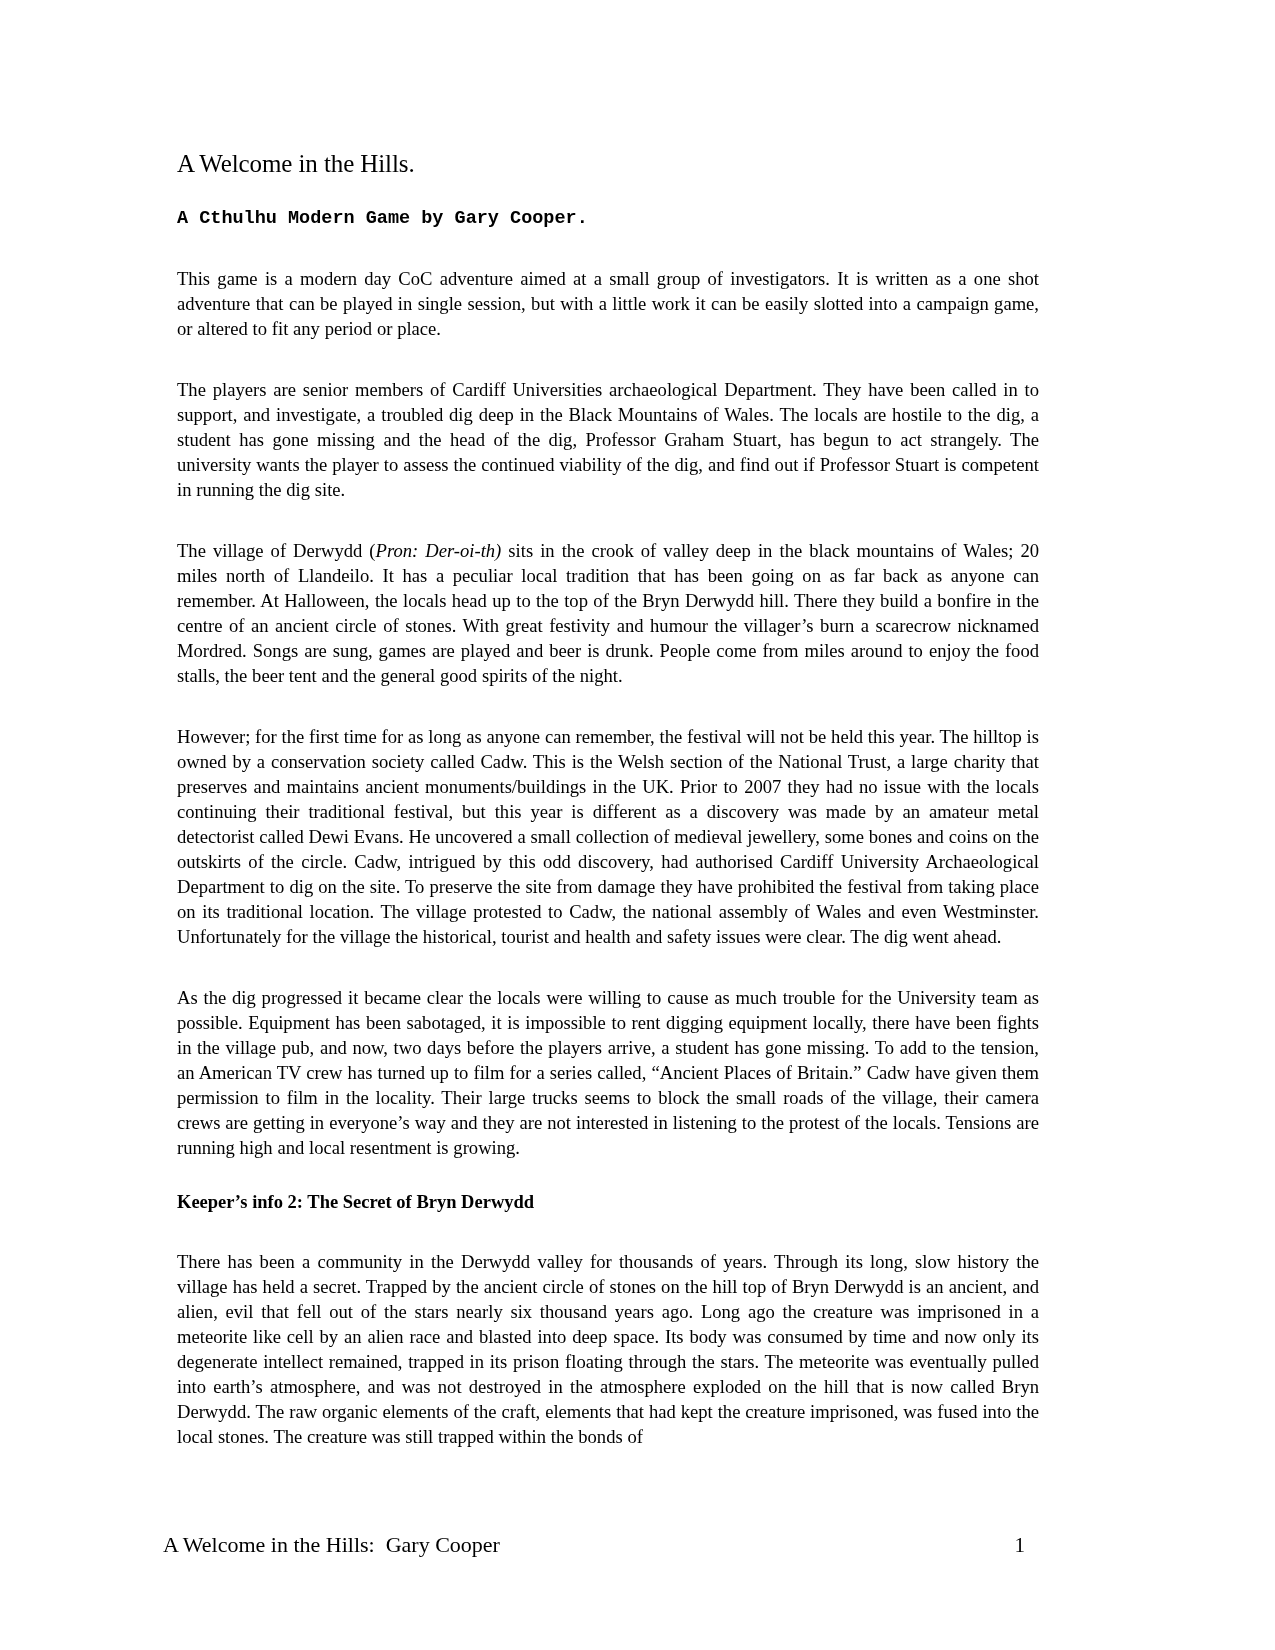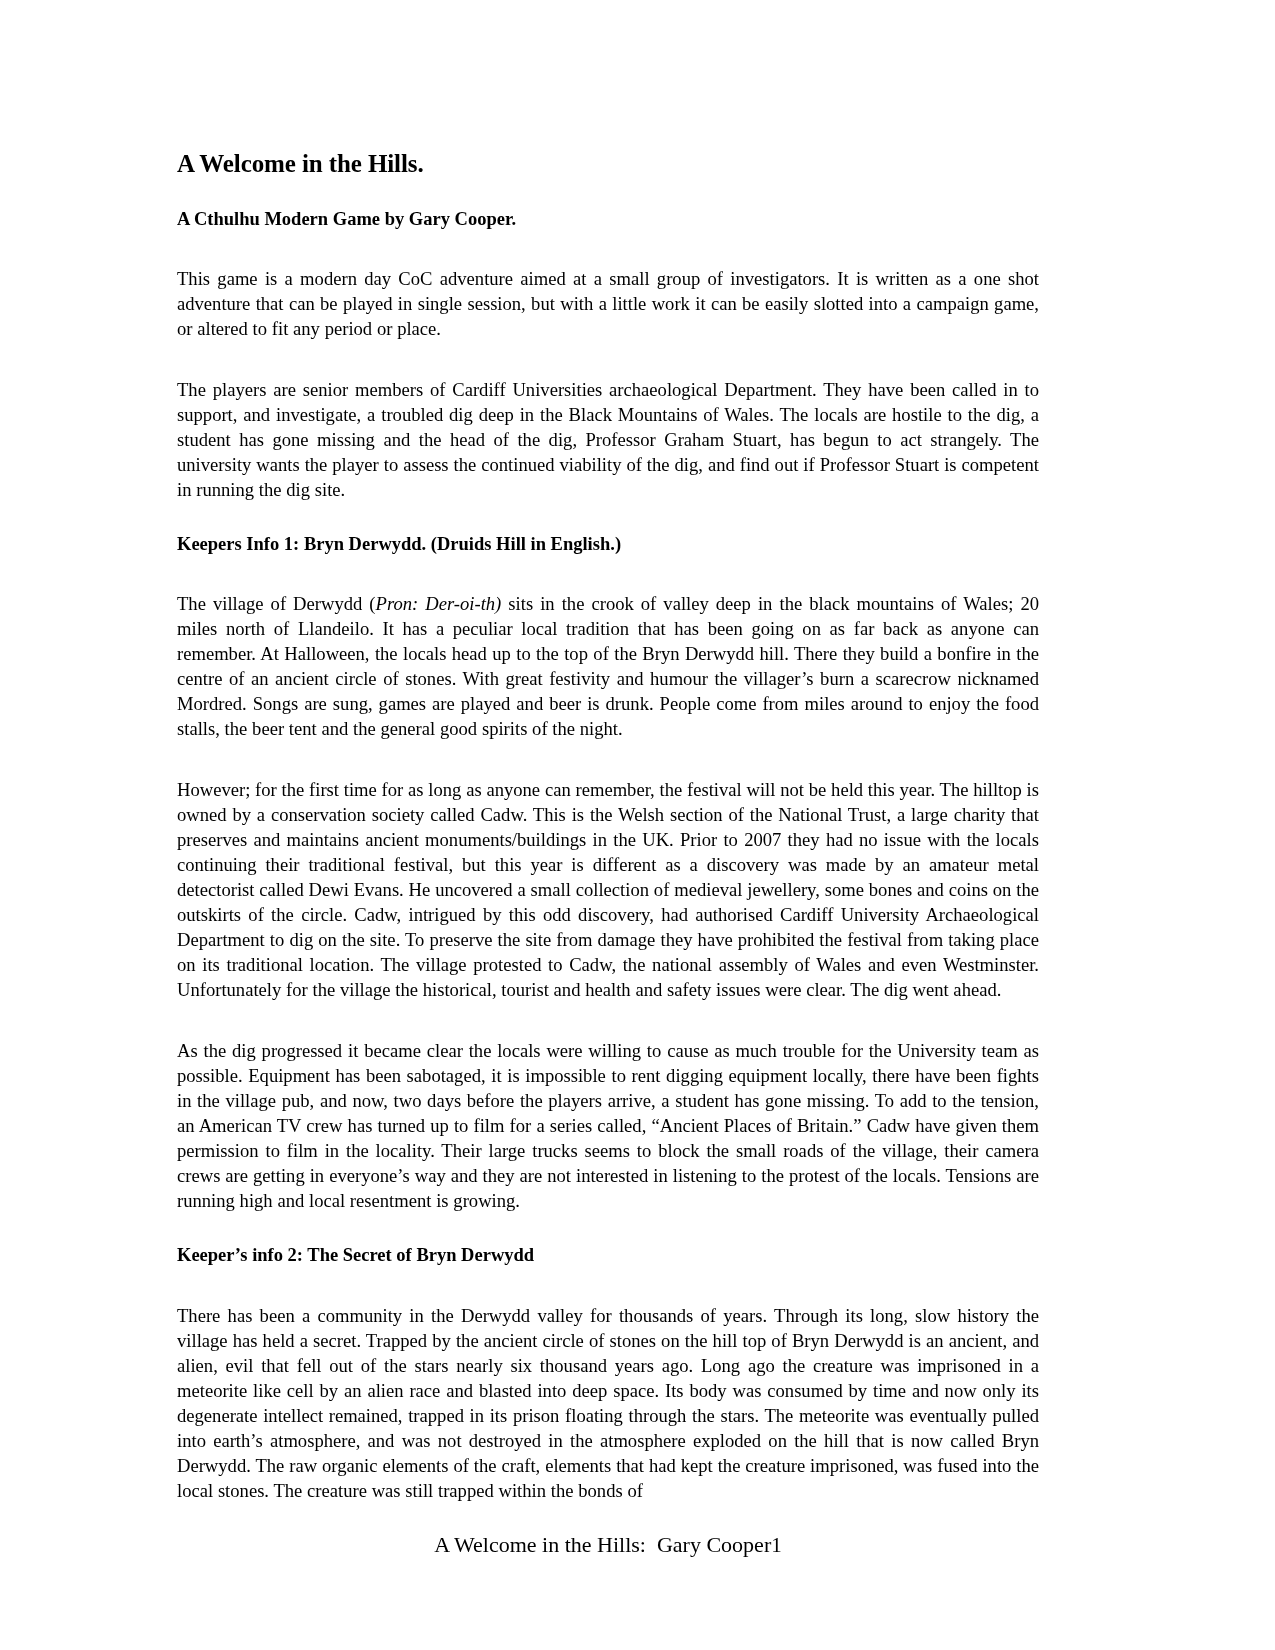--- a/index.html
+++ b/index.html
@@ -18,54 +18,55 @@
     overflow: hidden;
   }
   .content {
     position: absolute;
     left: 177px;
     top: 150px;
     width: 862px;
   }
   .doc-title {
     font-size: 25px;
-    font-weight: bold;
+    font-weight: normal;
     line-height: 1.12;
     margin: 0 0 0 0;
     letter-spacing: -0.1px;
   }
   .byline {
     font-size: 18.5px;
     font-weight: bold;
     line-height: 1.2;
     margin: 30px 0 0 0;
+    font-family: Liberation Mono, monospace;
   }
   .heading {
     font-size: 18.5px;
     font-weight: bold;
     line-height: 1.2;
     margin: 31px 0 0 0;
   }
   p.body-par {
     font-size: 18.6px;
     line-height: 1.345;
     text-align: justify;
     margin: 36px 0 0 0;
     word-spacing: 0.1px;
   }
   .ital {
     font-style: italic;
   }
   .footer {
     position: absolute;
-    left: 177px;
+    left: 163px;
     top: 1532px;
     width: 862px;
     display: flex;
-    justify-content: center;
+    justify-content: space-between;
     align-items: baseline;
     font-size: 22px;
     line-height: 1.2;
   }
   .footer-title {
     white-space: pre;
   }
   .footer-page {
     font-size: 21px;
   }
@@ -79,21 +80,20 @@
 
     <h1 class="doc-title">A Welcome in the Hills.</h1>
 
     <div class="byline">A Cthulhu Modern Game by Gary Cooper.</div>
 
 
     <p class="body-par">This game is a modern day CoC adventure aimed at a small group of investigators. It is written as a one shot adventure that can be played in single session, but with a little work it can be easily slotted into a campaign game, or altered to fit any period or place.</p>
 
     <p class="body-par">The players are senior members of Cardiff Universities archaeological Department. They have been called in to support, and investigate, a troubled dig deep in the Black Mountains of Wales.  The locals are hostile to the dig, a student has gone missing and the head of the dig, Professor Graham Stuart, has begun to act strangely. The university wants the player to assess the continued viability of the dig, and find out if Professor Stuart is competent in running the dig site.</p>
 
-    <div class="heading">Keepers Info 1: Bryn Derwydd. (Druids Hill in English.)</div>
 
     <p class="body-par"><span>The village of Derwydd  (</span><span class="ital">Pron:   Der-oi-th)</span><span> sits in the crook of valley deep in the black mountains of Wales; 20 miles north of Llandeilo. It has a peculiar local tradition that has been going on as far back as anyone can remember. At Halloween, the locals head up to the top of the Bryn Derwydd hill.  There they build a bonfire in the centre of an ancient circle of stones.  With great festivity and humour the villager’s burn a scarecrow nicknamed Mordred. Songs are sung, games are played and beer is drunk.  People come from miles around to enjoy the food stalls, the beer tent and the general good spirits of the night.</span></p>
 
     <p class="body-par">However; for the first time for as long as anyone can remember, the festival will not be held this year. The hilltop is owned by a conservation society called Cadw. This is the Welsh section of the National Trust, a large charity that preserves and maintains ancient monuments/buildings in the UK.  Prior to 2007 they had no issue with the locals continuing their traditional festival, but this year is different as a discovery was made by an amateur metal detectorist called Dewi Evans. He uncovered a small collection of medieval jewellery, some bones and coins on the outskirts of the circle. Cadw, intrigued by this odd discovery, had authorised Cardiff University Archaeological Department to dig on the site. To preserve the site from damage they have prohibited the festival from taking place on its traditional location. The village protested to Cadw, the national assembly of Wales and even Westminster. Unfortunately for the village the historical, tourist and health and safety issues were clear. The dig went ahead.</p>
 
     <p class="body-par"> As the dig progressed it became clear the locals were willing to cause as much trouble for the University team as possible. Equipment has been sabotaged, it is impossible to rent digging equipment locally, there have been fights in the village pub, and now, two days before the players arrive, a student has gone missing. To add to the tension, an American TV crew has turned up to film for a series called, “Ancient Places of Britain.” Cadw have given them permission to film in the locality. Their large trucks seems to block the small roads of the village, their camera crews are getting in everyone’s way and they are not interested in listening to the protest of the locals.  Tensions are running high and local resentment is growing.</p>
 
     <div class="heading">Keeper’s info 2: The Secret of Bryn Derwydd</div>
 
     <p class="body-par">There has been a community in the Derwydd valley for thousands of years. Through its long, slow history the village has held a secret.  Trapped by the ancient circle of stones on the hill top of Bryn Derwydd is an ancient, and alien, evil that fell out of the stars nearly six thousand years ago.  Long ago the creature was imprisoned in a meteorite like cell by an alien race and blasted into deep space. Its body was consumed by time and now only its degenerate intellect remained, trapped in its prison floating through the stars.  The meteorite was eventually pulled into earth’s atmosphere, and was not destroyed in the atmosphere exploded on the hill that is now called Bryn Derwydd.  The raw organic elements of the craft, elements that had kept the creature imprisoned, was fused into the local stones.  The creature was still trapped within the bonds of</p>

